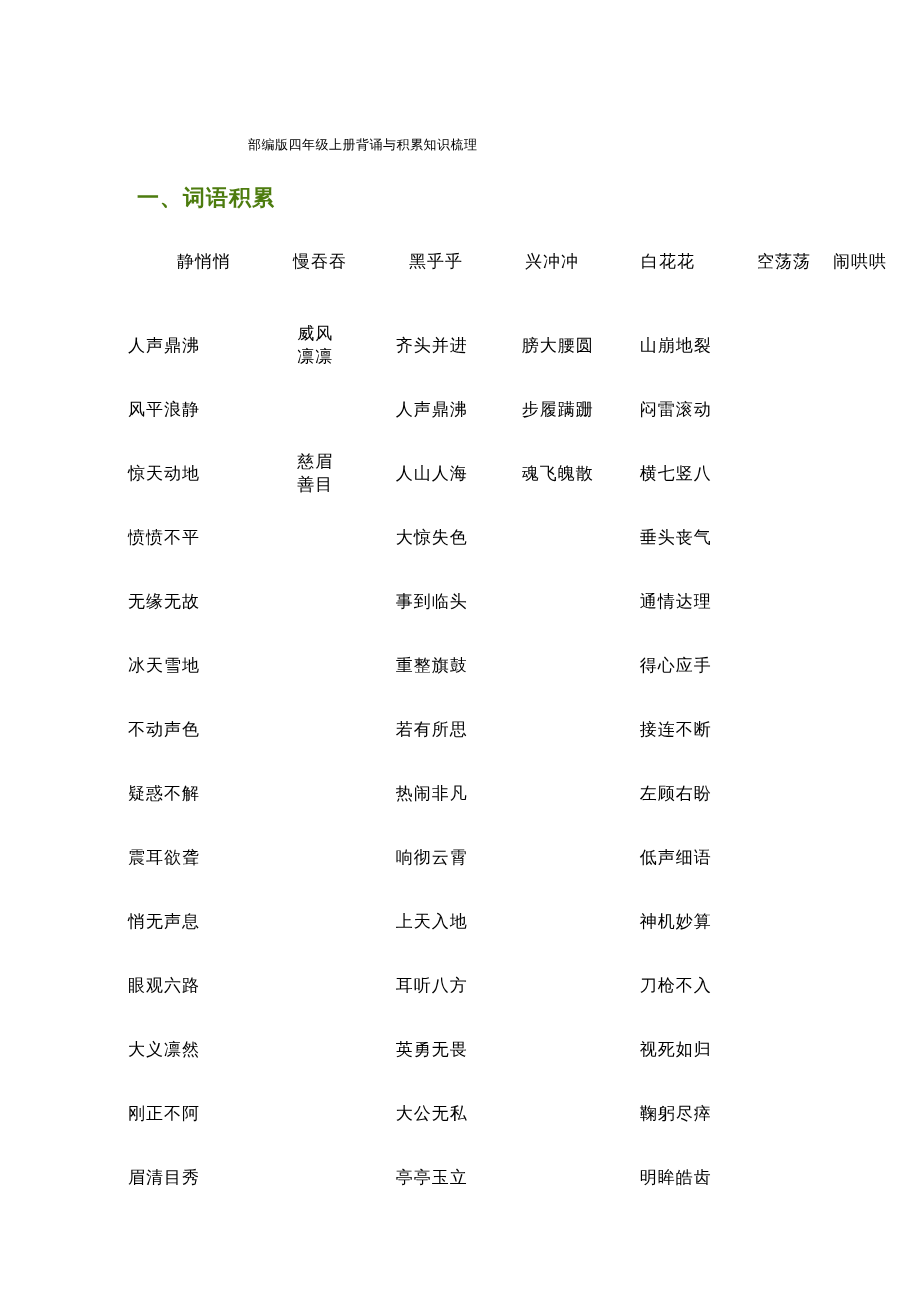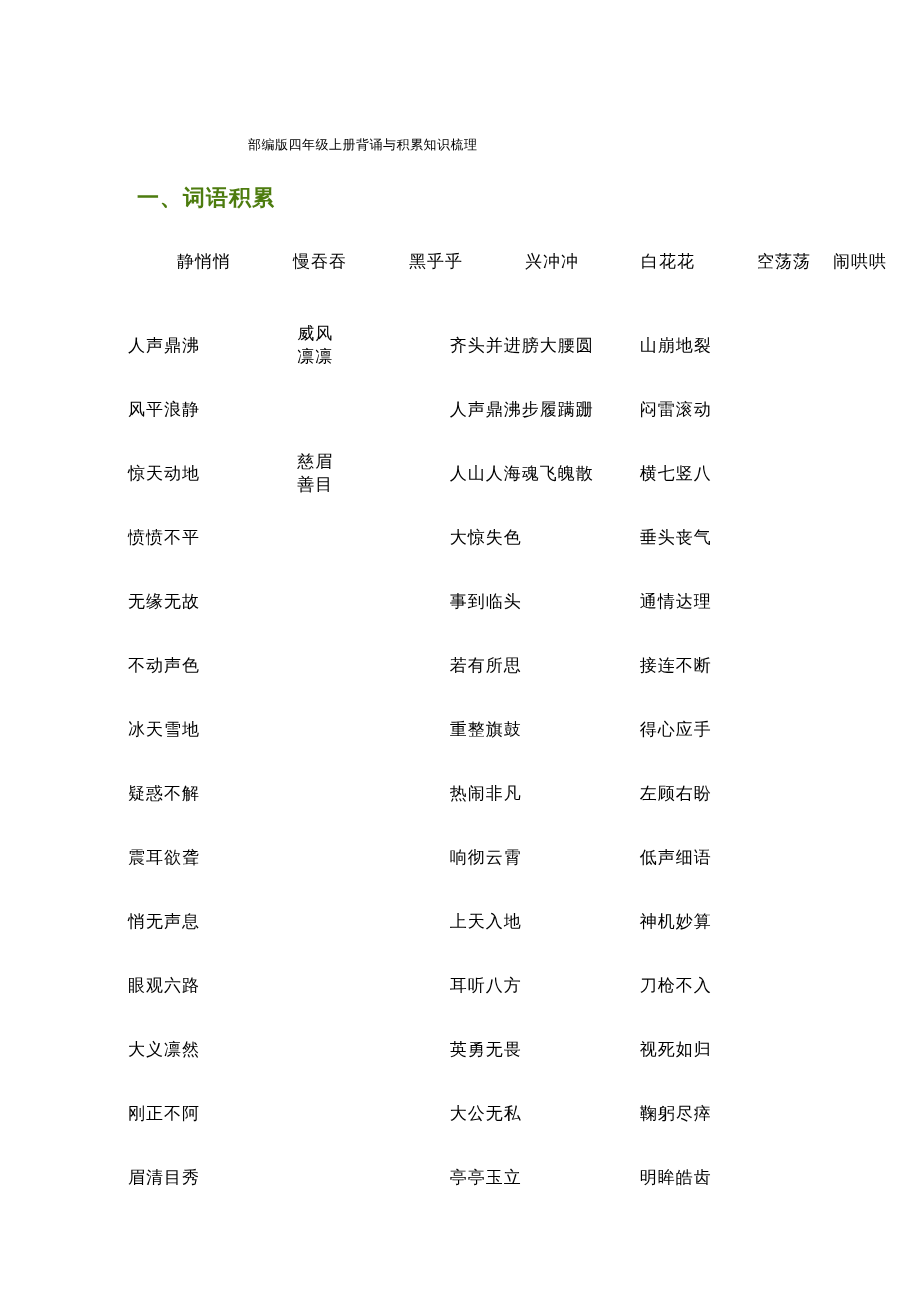--- a/index.html
+++ b/index.html
@@ -71,21 +71,21 @@
     height: 64px;
   }
   .cell {
     font-size: 17px;
     letter-spacing: 1px;
     white-space: pre-line;
     line-height: 23px;
   }
   .c1 { width: 172px; }
   .c2 { width: 100px; }
-  .c3 { width: 128px; text-align: right; }
+  .c3 { width: 128px; }
   .c4 { width: 120px; }
   .c5 { width: 110px; }
 </style>
 </head>
 <body>
 
 <div class="page">
 
   <div class="doc-title">部编版四年级上册背诵与积累知识梳理</div>
 
@@ -134,33 +134,33 @@
 
     <div class="grid-row">
       <div class="cell c1">无缘无故</div>
       <div class="cell c2"></div>
       <div class="cell c3">事到临头</div>
       <div class="cell c4"></div>
       <div class="cell c5">通情达理</div>
     </div>
 
     <div class="grid-row">
+      <div class="cell c1">冰天雪地</div>
+      <div class="cell c2"></div>
+      <div class="cell c3">重整旗鼓</div>
+      <div class="cell c4"></div>
+      <div class="cell c5">得心应手</div>
+    </div>
+
+    <div class="grid-row">
       <div class="cell c1">不动声色</div>
       <div class="cell c2"></div>
       <div class="cell c3">若有所思</div>
       <div class="cell c4"></div>
       <div class="cell c5">接连不断</div>
-    </div>
-
-    <div class="grid-row">
-      <div class="cell c1">冰天雪地</div>
-      <div class="cell c2"></div>
-      <div class="cell c3">重整旗鼓</div>
-      <div class="cell c4"></div>
-      <div class="cell c5">得心应手</div>
     </div>
 
     <div class="grid-row">
       <div class="cell c1">疑惑不解</div>
       <div class="cell c2"></div>
       <div class="cell c3">热闹非凡</div>
       <div class="cell c4"></div>
       <div class="cell c5">左顾右盼</div>
     </div>
 

